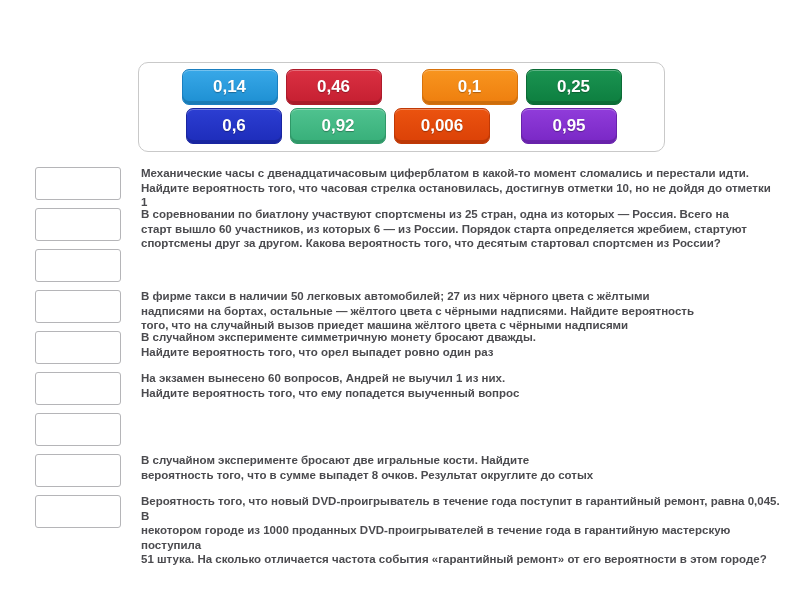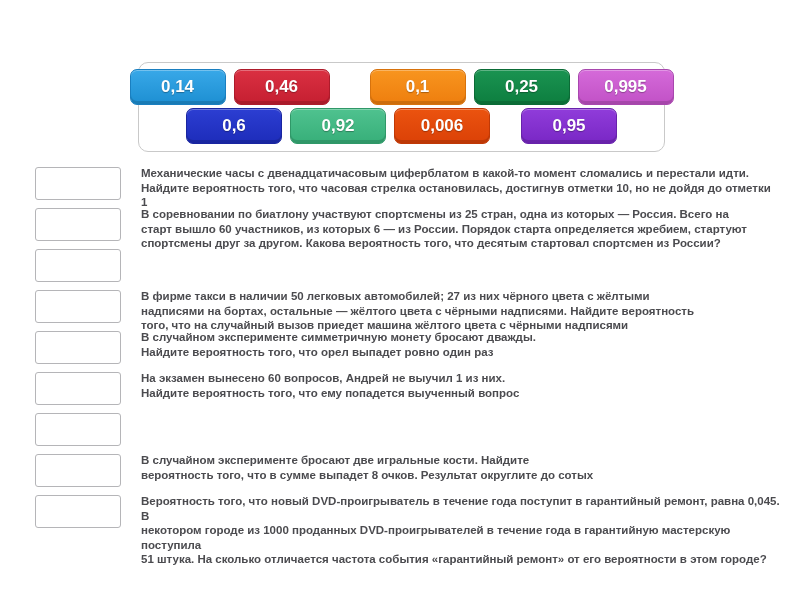--- a/index.html
+++ b/index.html
@@ -86,21 +86,20 @@
 </head>
 <body>
 
 <div class="stage">
   <div class="chips-panel">
     <div class="chip-row">
         <div class="chip" style="background: linear-gradient(rgb(56, 168, 232), rgb(29, 143, 210)); border: 1px solid rgb(26, 127, 192);">0,14</div>
         <div class="chip" style="background: linear-gradient(rgb(218, 48, 66), rgb(197, 31, 49)); border: 1px solid rgb(173, 27, 43);">0,46</div>
         <div class="chip" style="background: linear-gradient(rgb(248, 149, 31), rgb(238, 126, 14)); border: 1px solid rgb(215, 114, 12); margin-left: 32px;">0,1</div>
         <div class="chip" style="background: linear-gradient(rgb(26, 147, 81), rgb(13, 126, 63)); border: 1px solid rgb(11, 107, 54);">0,25</div>
-        <div class="chip" style="background: linear-gradient(rgb(213, 106, 217), rgb(193, 81, 198)); border: 1px solid rgb(168, 71, 174);">0,995</div>
       </div>
     <div class="chip-row">
         <div class="chip" style="background: linear-gradient(rgb(44, 62, 210), rgb(29, 44, 186)); border: 1px solid rgb(25, 37, 160);">0,6</div>
         <div class="chip" style="background: linear-gradient(rgb(79, 194, 143), rgb(55, 175, 121)); border: 1px solid rgb(48, 152, 104);">0,92</div>
         <div class="chip" style="background: linear-gradient(rgb(235, 83, 15), rgb(219, 65, 7)); border: 1px solid rgb(192, 57, 6);">0,006</div>
         <div class="chip" style="background: linear-gradient(rgb(144, 60, 218), rgb(121, 39, 197)); border: 1px solid rgb(104, 34, 171); margin-left: 23px;">0,95</div>
       </div>
   </div>
   <div class="questions">
       <div class="q-row">

